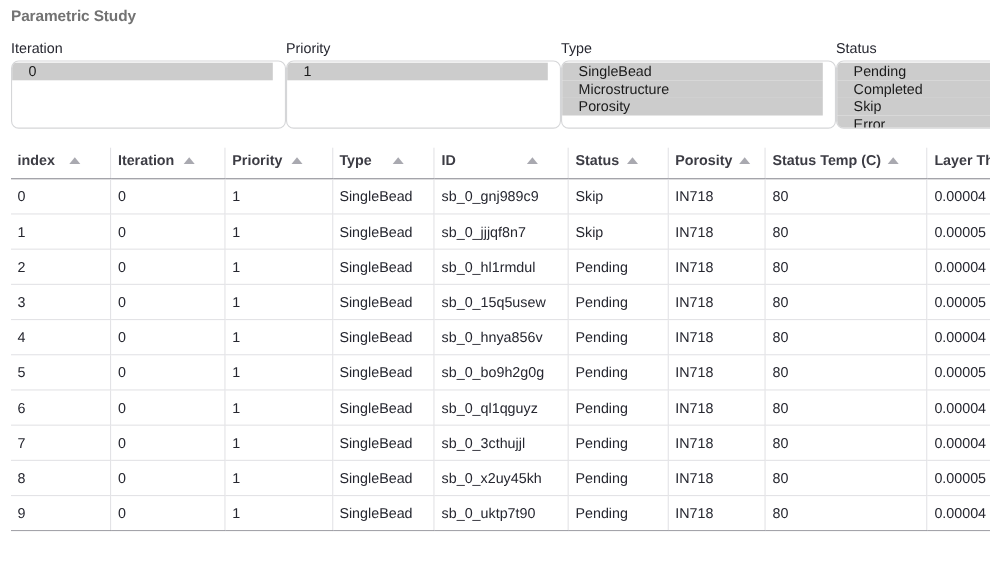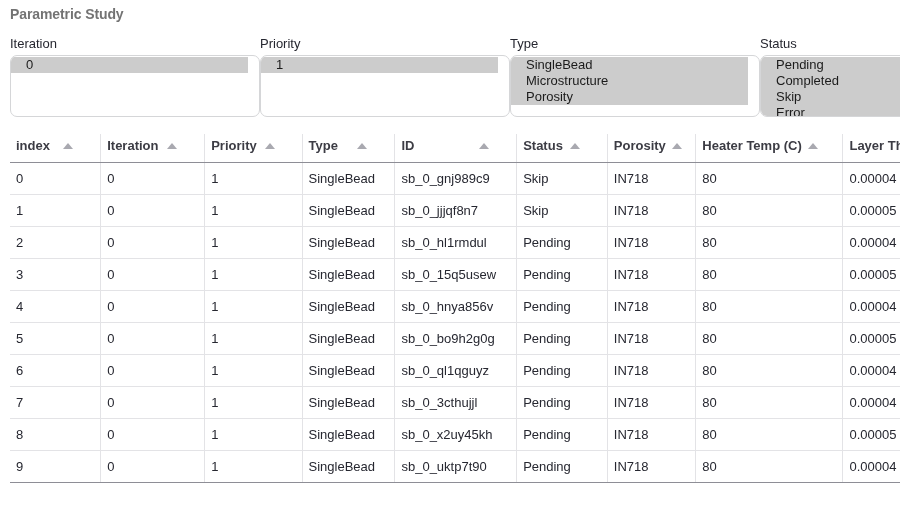--- a/index.html
+++ b/index.html
@@ -229,21 +229,21 @@
               </div>
             </th>
           <th>
               <div class="hcell">
             <span>Porosity</span>
             <span class="sort-arrow"></span>
               </div>
             </th>
           <th>
               <div class="hcell">
-            <span>Heater Temp (C)</span>
+            <span>Status Temp (C)</span>
             <span class="sort-arrow"></span>
               </div>
             </th>
           <th>
               <div class="hcell">
             <span>Layer Thickness (m)</span>
               </div>
             </th>
         </tr>
       </thead>

